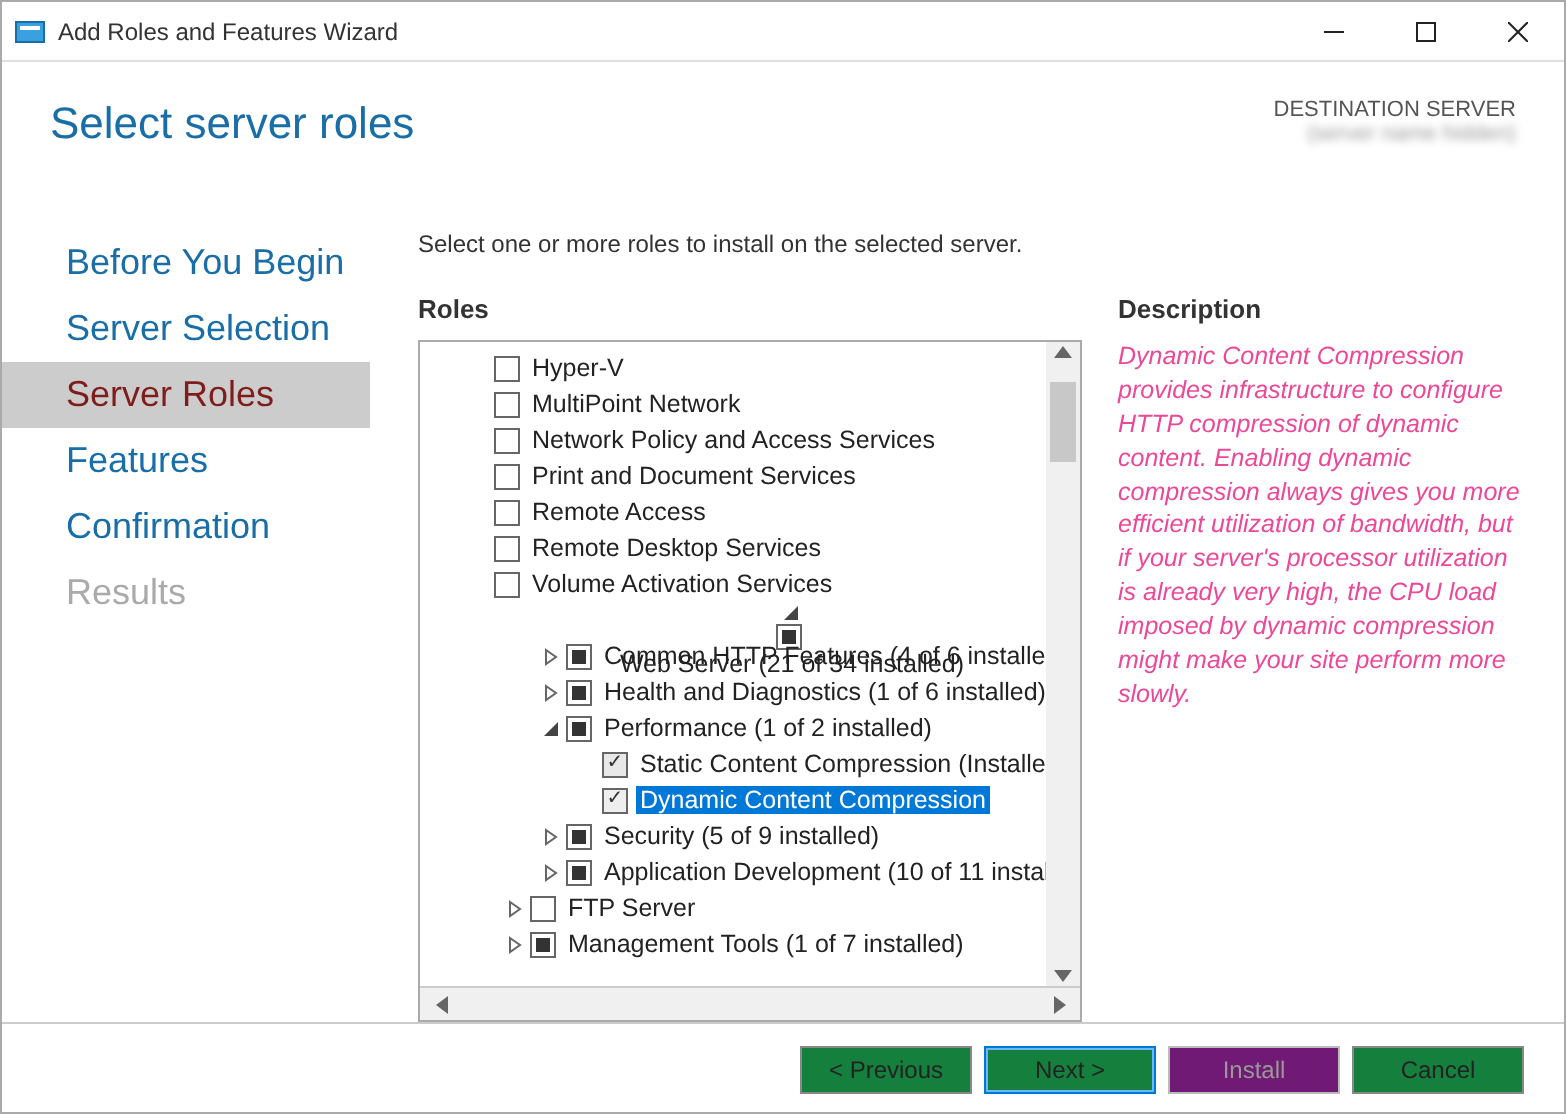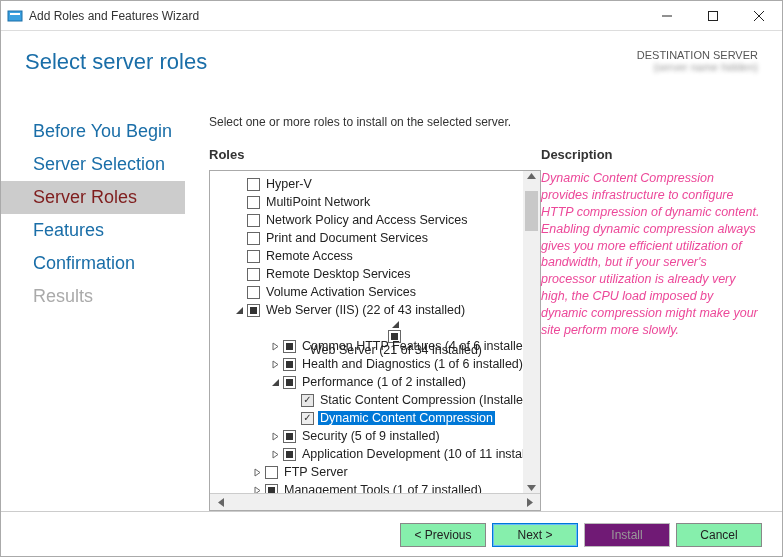--- a/index.html
+++ b/index.html
@@ -12,21 +12,21 @@
 .header h1 { font-size: 22px; font-weight: 300; color: #1a6ea8; }
 .dest { text-align: right; font-size: 11px; color: #555; }
 .dest .blur { filter: blur(2px); opacity: 0.6; display: block; height: 14px; }
 .body { display: flex; height: 400px; }
 .nav { width: 184px; padding-top: 4px; }
 .nav-item { font-size: 18px; padding: 6px 0 6px 32px; color: #1a6ea8; cursor: pointer; }
 .nav-item.active { background: #ccc; color: #7f1d1d; }
 .nav-item.disabled { color: #aaa; }
 .content { flex: 1; padding: 4px 20px 0 24px; display: flex; flex-direction: column; }
 .instr { font-size: 12px; color: #333; margin-bottom: 18px; }
-.cols { display: flex; flex: 1; min-height: 0; }
+.cols { display: flex; gap: 18px; flex: 1; min-height: 0; }
 .roles-col { width: 332px; display: flex; flex-direction: column; }
 .col-head { font-size: 13px; font-weight: 600; color: #333; margin-bottom: 8px; }
 .tree-wrap { border: 1px solid #aaa; flex: 1; display: flex; flex-direction: column; overflow: hidden; }
 .tree { flex: 1; overflow: auto; font-size: 12.5px; color: #222; padding: 4px 0; position: relative; }
 .tree-row { display: flex; align-items: center; height: 18px; white-space: nowrap; }
 .tog { width: 11px; height: 11px; display: inline-flex; align-items: center; justify-content: center; margin-right: 2px; flex-shrink: 0; }
 .tog svg { display: block; }
 .cb { width: 13px; height: 13px; border: 1px solid #666; margin-right: 4px; flex-shrink: 0; display: inline-flex; align-items: center; justify-content: center; background: #fff; }
 .cb.partial { background: #fff; }
 .cb.partial::after { content: ""; width: 7px; height: 7px; background: #333; }
@@ -35,21 +35,21 @@
 .cb.checked.disabled { background: #e8e8e8; }
 .lbl { padding: 0 2px; }
 .lbl.sel { background: #0078d7; color: #fff; }
 .hscroll { height: 17px; background: #f0f0f0; border-top: 1px solid #ccc; display: flex; align-items: center; justify-content: space-between; padding: 0 2px; }
 .hscroll .thumb { width: 17px; height: 13px; display: flex; align-items: center; justify-content: center; }
 .vscroll { position: absolute; right: 0; top: 0; bottom: 0; width: 17px; background: #f0f0f0; display: flex; flex-direction: column; justify-content: space-between; align-items: center; padding: 2px 0; }
 .vthumb { width: 13px; height: 40px; background: #c8c8c8; position: absolute; top: 20px; }
 .desc-col { flex: 1; }
 .desc-text { font-size: 12.5px; color: #ec4899; line-height: 1.35; font-style: italic; }
 .footer { border-top: 1px solid #ccc; height: 46px; display: flex; align-items: center; justify-content: flex-end; padding: 0 20px; gap: 6px; }
-.btn { width: 86px; height: 24px; border: 1px solid #888; background: #86efac; font-size: 12px; color: #222; display: flex; align-items: center; justify-content: center; cursor: pointer; }
+.btn { width: 86px; height: 24px; border: 1px solid #888; background: #15803d; font-size: 12px; color: #222; display: flex; align-items: center; justify-content: center; cursor: pointer; }
 .btn.default { border: 1px solid #0078d7; box-shadow: inset 0 0 0 1px #6ab8f7; }
 .btn.disabled { color: #999; border-color: #bbb; background: #701a75; cursor: default; }
 </style>
 </head>
 <body>
 
 <div class="titlebar">
   <span class="app-icon">
     <svg width="16" height="16">
         <rect x="1" y="3" width="14" height="10" fill="#3aa0e0" stroke="#1a6ea8"></rect>
@@ -127,29 +127,20 @@
               <div class="tree-row" style="padding-left: 24px;">
                 <span class="tog"></span>
                 <span class="cb"></span>
                 <span class="lbl">Remote Desktop Services</span>
               </div>
               <div class="tree-row" style="padding-left: 24px;">
                 <span class="tog"></span>
                 <span class="cb"></span>
                 <span class="lbl">Volume Activation Services</span>
               </div>
-              <div class="tree-row" style="padding-left: 24px;">
-                <span class="tog">
-                  <svg width="9" height="9">
-                    <polygon points="1,8 8,8 8,1" fill="#444"></polygon>
-                  </svg>
-                </span>
-                <span class="cb partial"></span>
-                <span class="lbl">Web Server (IIS) (22 of 43 installed)</span>
-              </div>
               <div class="tree-row" style="padding-left: 42px; flex-direction: column;">
                 <span class="tog">
                   <svg width="9" height="9">
                     <polygon points="1,8 8,8 8,1" fill="#444"></polygon>
                   </svg>
                 </span>
                 <span class="cb partial"></span>
                 <span class="lbl">Web Server (21 of 34 installed)</span>
               </div>
               <div class="tree-row" style="padding-left: 60px;">

